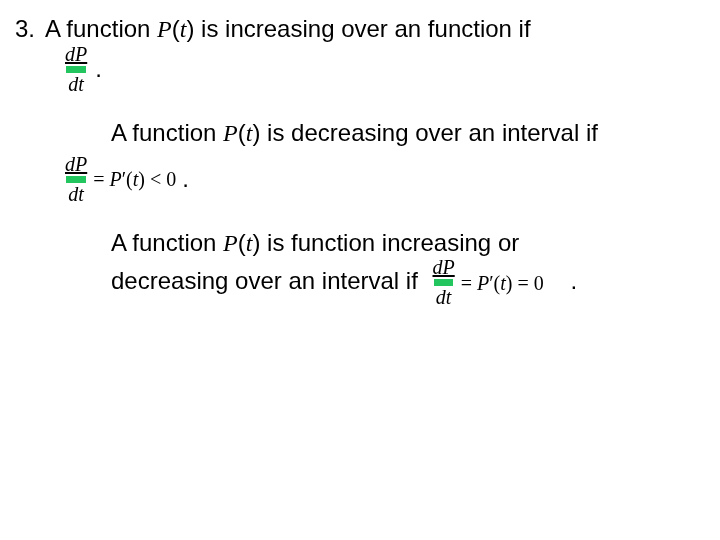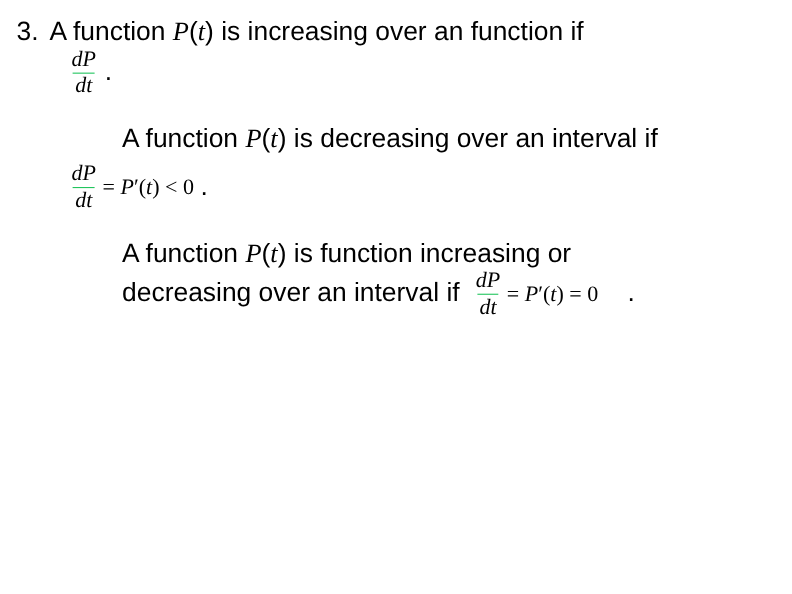--- a/index.html
+++ b/index.html
@@ -56,23 +56,24 @@
     flex-direction: column;
     align-items: center;
     font-family: "Times New Roman", Times, serif;
     font-style: italic;
     font-size: 20px;
     line-height: 1.05;
     vertical-align: middle;
   }
   .frac .num {
     padding: 0 2px 1px 2px;
+    text-decoration: underline;
   }
   .frac .den {
-    border-top: 1px solid #22c55e;
+    border-top: 7px solid #22c55e;
     padding: 1px 2px 0 2px;
   }
   .rhs {
     font-family: "Times New Roman", Times, serif;
     font-size: 20px;
     padding-left: 4px;
   }
   .rhs .it { font-style: italic; }
   .prime { font-family: "Times New Roman", Times, serif; }
   .trail-dot {

